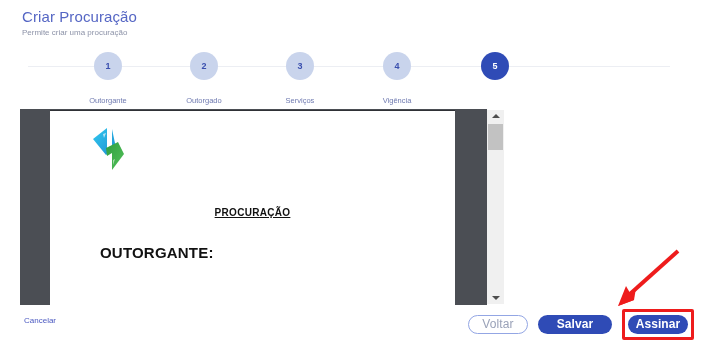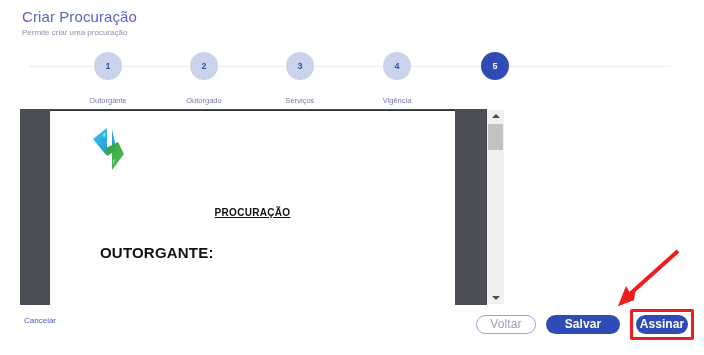--- a/index.html
+++ b/index.html
@@ -242,21 +242,21 @@
     background: #2f4bb6;
     color: #ffffff;
   }
   #assinar-wrap {
     position: relative;
     padding: 3px;
     border: 3px solid #ee1c1c;
     border-radius: 2px;
   }
   #btn-assinar {
-    width: 52px;
+    width: 60px;
     background: #2f4bb6;
     color: #ffffff;
     text-align: center;
   }
 
   
   #annotation-arrow {
     position: absolute;
     left: 612px;
     top: 248px;

